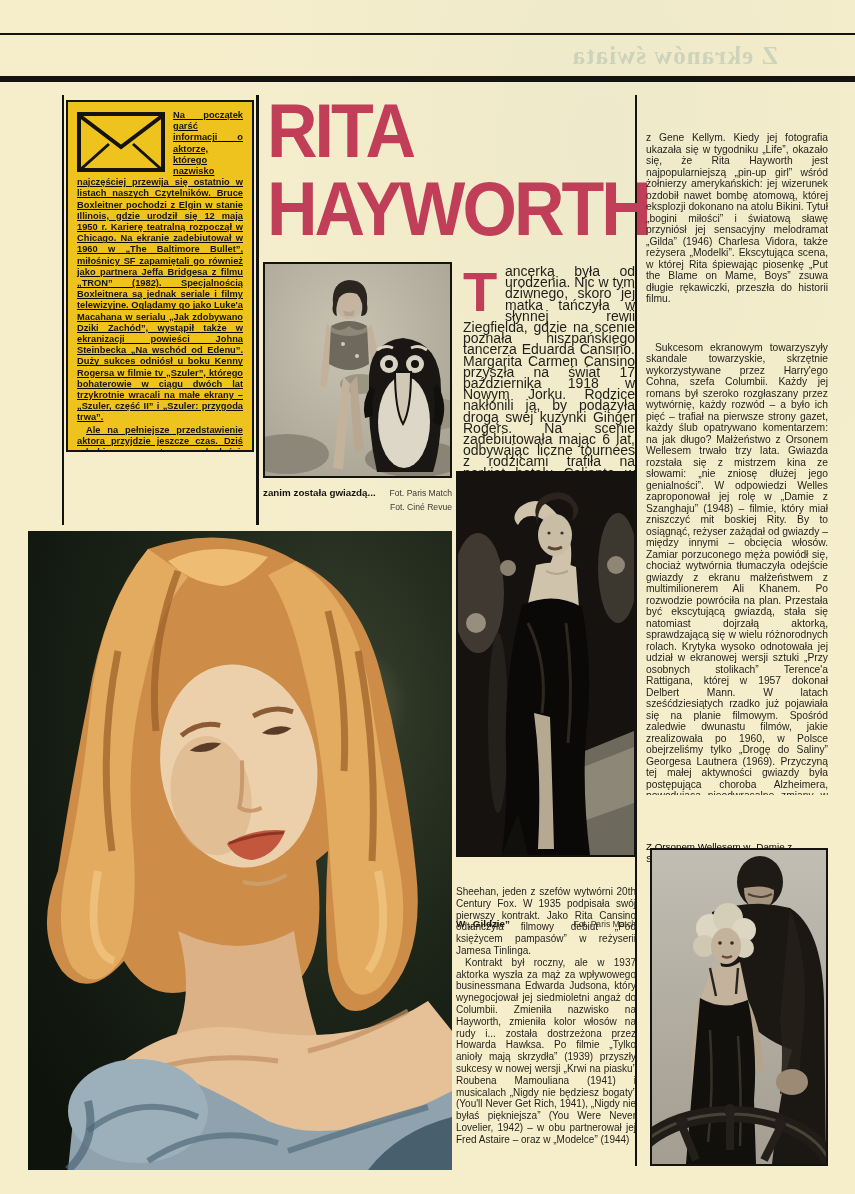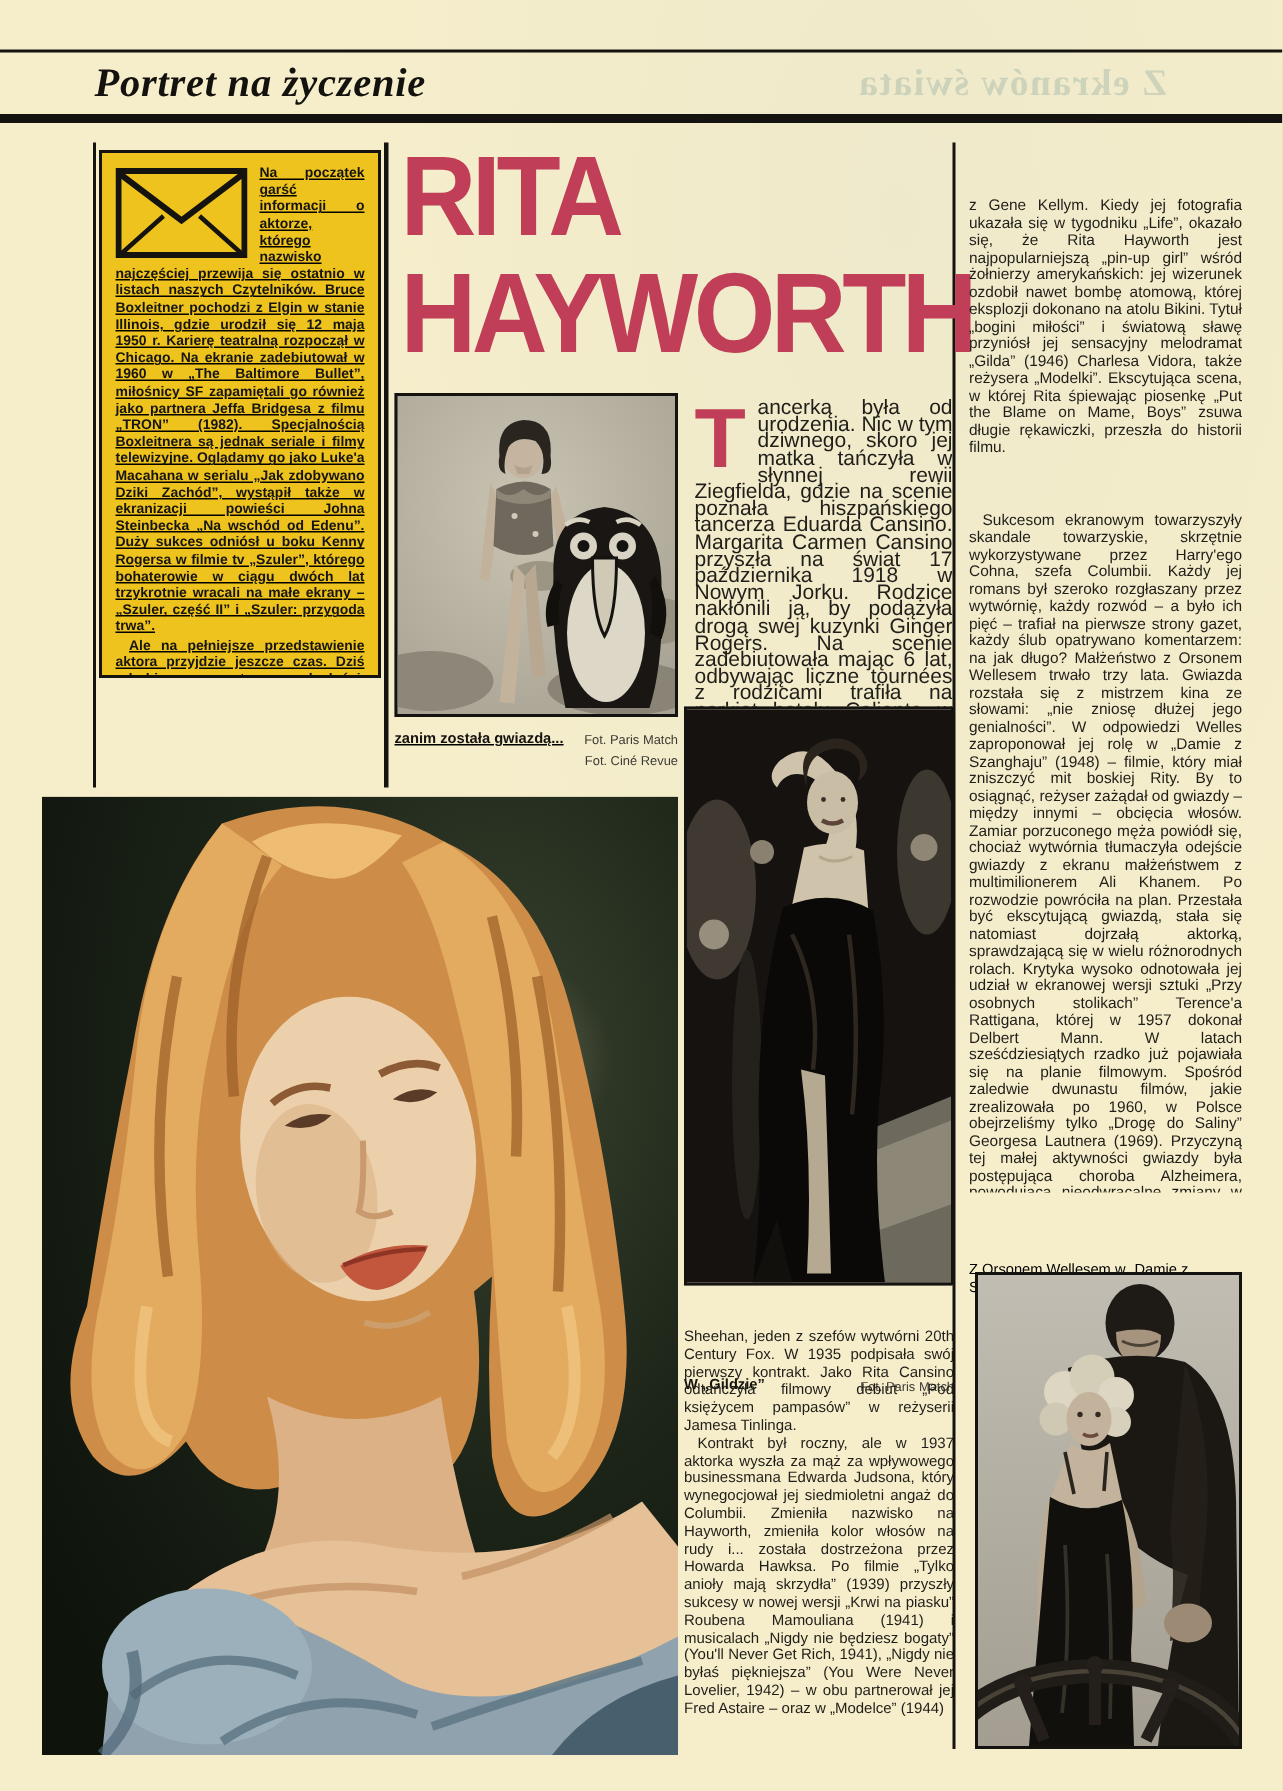--- a/index.html
+++ b/index.html
@@ -35,21 +35,20 @@
   .cap .credit{position:absolute;right:0;font-size:8.6px;color:#3c3a34;font-weight:normal;}
   .cap3{position:relative;font-size:9.8px;line-height:12px;}
   .noselect{user-select:none;}
 </style>
 </head>
 <body>
 
 <div class="page noselect">
 
   <div class="abs rule-h" style="left:0;top:33px;width:855px;height:2px;"></div>
-  <div class="abs section-title" style="left:63px;top:40px;">Portret na życzenie</div>
   <div class="abs showthrough" style="right:10px;top:42px;width:340px;text-align:center;">Z ekranów świata</div>
   <div class="abs rule-h" style="left:0;top:76px;width:855px;height:6px;"></div>
 
   <div class="abs rule-v" style="left:62px;top:95px;width:2px;height:430px;"></div>
   <div class="abs rule-v" style="left:256px;top:95px;width:3px;height:430px;"></div>
   <div class="abs rule-v" style="left:635px;top:95px;width:2px;height:1071px;"></div>
 
   <div class="abs ybox" style="left:66px;top:100px;width:188px;height:352px;text-decoration:underline;">
     <span class="envelope">
       <svg width="88" height="60" viewBox="0 0 88 60">
@@ -100,21 +99,21 @@
       <circle cx="150" cy="100" r="9" fill="#d8d3c2"></circle>
         <circle cx="150" cy="100" r="4" fill="#15130f"></circle>
       <path d="M112,86 Q120,80 128,84" stroke="#d8d3c2" stroke-width="3" fill="none"></path>
       <path d="M146,84 Q154,80 162,86" stroke="#d8d3c2" stroke-width="3" fill="none"></path>
       <path d="M130,108 L146,108 Q146,146 138,160 Q130,146 130,108 Z" fill="#cfc9b6" stroke="#15130f" stroke-width="2"></path>
       <path d="M172,120 Q184,140 176,162 L168,158 Q172,140 168,124 Z" fill="#11100d"></path>
       <path d="M106,122 Q96,138 100,154 L108,152 Q106,138 110,126 Z" fill="#11100d"></path>
     </svg>
   </div>
 
-  <div class="abs cap" style="left:263px;top:487px;width:189px;height:30px;text-decoration:underline;">
+  <div class="abs cap" style="left:263px;top:487px;width:189px;height:30px;">
     <span class="cap-bold">zanim została gwiazdą...</span>
     <span class="credit" style="top:1px;">Fot. Paris Match</span>
     <span class="credit" style="top:15px;">Fot. Ciné Revue</span>
   </div>
 
   <div class="abs body-text midtext1" style="left:463px;top:266px;width:172px;height:206px;overflow:hidden;">
     <span class="dropcap">T</span>
     <p>ancerką była od urodzenia. Nic w tym dziwnego, skoro jej matka tańczyła w słynnej rewii Ziegfielda, gdzie na scenie poznała hiszpańskiego tancerza Eduarda Cansino. Margarita Carmen Cansino przyszła na świat 17 października 1918 w Nowym Jorku. Rodzice nakłonili ją, by podążyła drogą swej kuzynki Ginger Rogers. Na scenie zadebiutowała mając 6 lat, odbywając liczne tournées z rodzicami trafiła na parkiet hotelu Caliente w Los Angeles, gdzie dostrzegł ją Winfield</p>
   </div>
 

